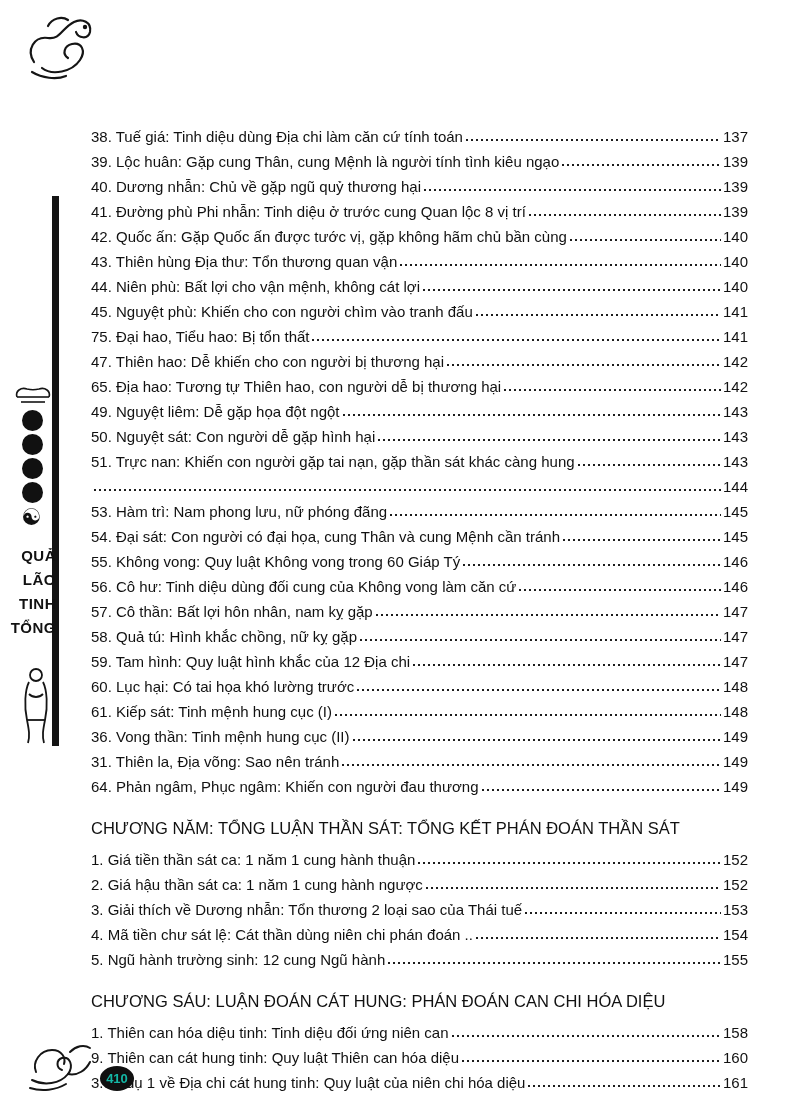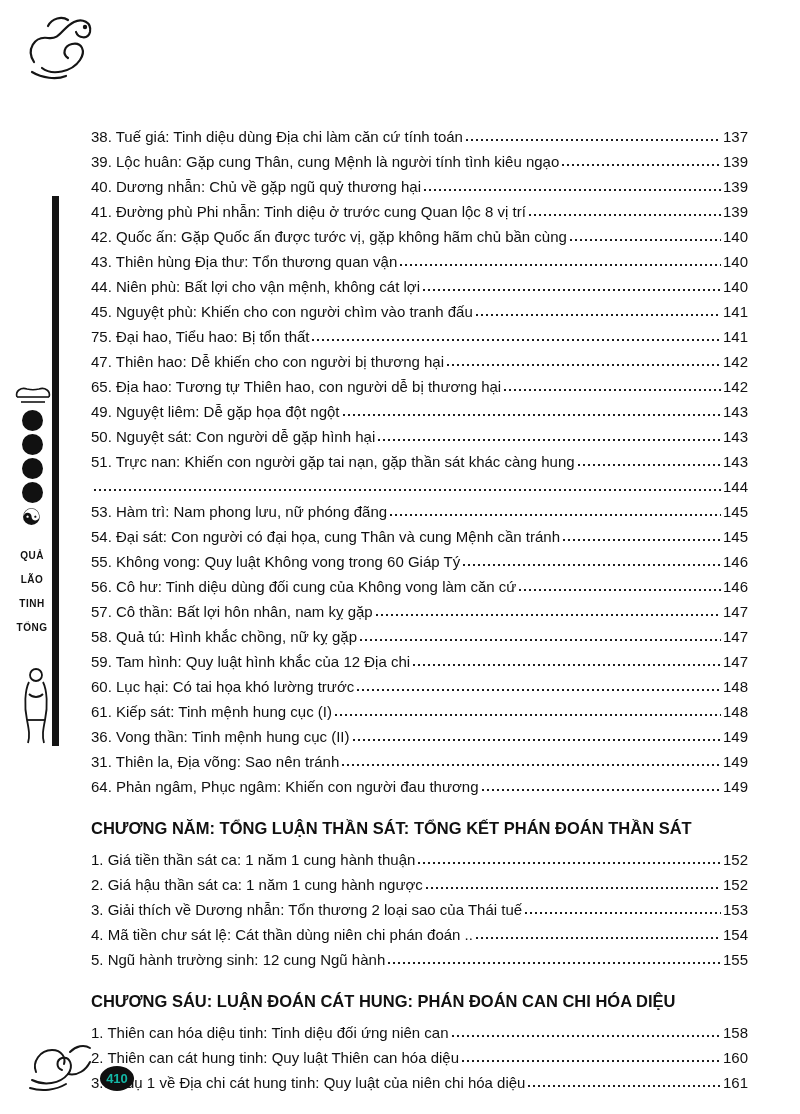--- a/index.html
+++ b/index.html
@@ -30,22 +30,22 @@
     background: #111; border-radius: 50%;
   }
   .dot1 { top: 410px; } .dot2 { top: 434px; } .dot3 { top: 458px; } .dot4 { top: 482px; }
   .yinyang {
     position: absolute; left: 21px; top: 506px;
     font-size: 23px; line-height: 23px; color: #111;
     font-family: "DejaVu Sans", sans-serif;
   }
   .vtitle {
     position: absolute; left: 8px; top: 544px;
-    width: 48px; text-align: center;
-    font-weight: bold; font-size: 10px; line-height: 24px;
+    width: 48px; text-align: right;
+    font-weight: bold; font-size: 15px; line-height: 24px;
     letter-spacing: 0.5px;
   }
   .vtitle span { display: block; }
   .figure { position: absolute; left: 18px; top: 666px; }
 
   
   .page-badge {
     position: absolute; left: 100px; top: 1066px;
     width: 34px; height: 25px;
     background: #101010; color: #14b8a6;
@@ -79,21 +79,21 @@
     background-size: 5px 5px;
     background-repeat: repeat-x;
     background-position: left 0 bottom 6px;
   }
   .toc-page {
     flex: 0 0 auto;
     min-width: 28px;
     text-align: left;
   }
   .toc-heading {
-    font-weight: bold;
+    font-weight: normal;
     font-size: 16.5px;
     line-height: 26px;
     margin-top: 16px;
     margin-bottom: 6px;
     white-space: nowrap;
   }
 </style>
 </head>
 <body>
 
@@ -304,21 +304,21 @@
         <span class="toc-dots"></span>
         <span class="toc-page">155</span>
       </div>
       <div class="toc-heading">CHƯƠNG SÁU: LUẬN ĐOÁN CÁT HUNG: PHÁN ĐOÁN CAN CHI HÓA DIỆU</div>
       <div class="toc-row">
         <span class="toc-label">1. Thiên can hóa diệu tinh: Tinh diệu đối ứng niên can</span>
         <span class="toc-dots"></span>
         <span class="toc-page">158</span>
       </div>
       <div class="toc-row">
-        <span class="toc-label">2. Thiên can cát hung tinh: Quy luật Thiên can hóa diệu</span>
+        <span class="toc-label">9. Thiên can cát hung tinh: Quy luật Thiên can hóa diệu</span>
         <span class="toc-dots"></span>
         <span class="toc-page">160</span>
       </div>
       <div class="toc-row">
         <span class="toc-label">3. Ví dụ 1 về Địa chi cát hung tinh: Quy luật của niên chi hóa diệu</span>
         <span class="toc-dots"></span>
         <span class="toc-page">161</span>
       </div>
     </main>
 

